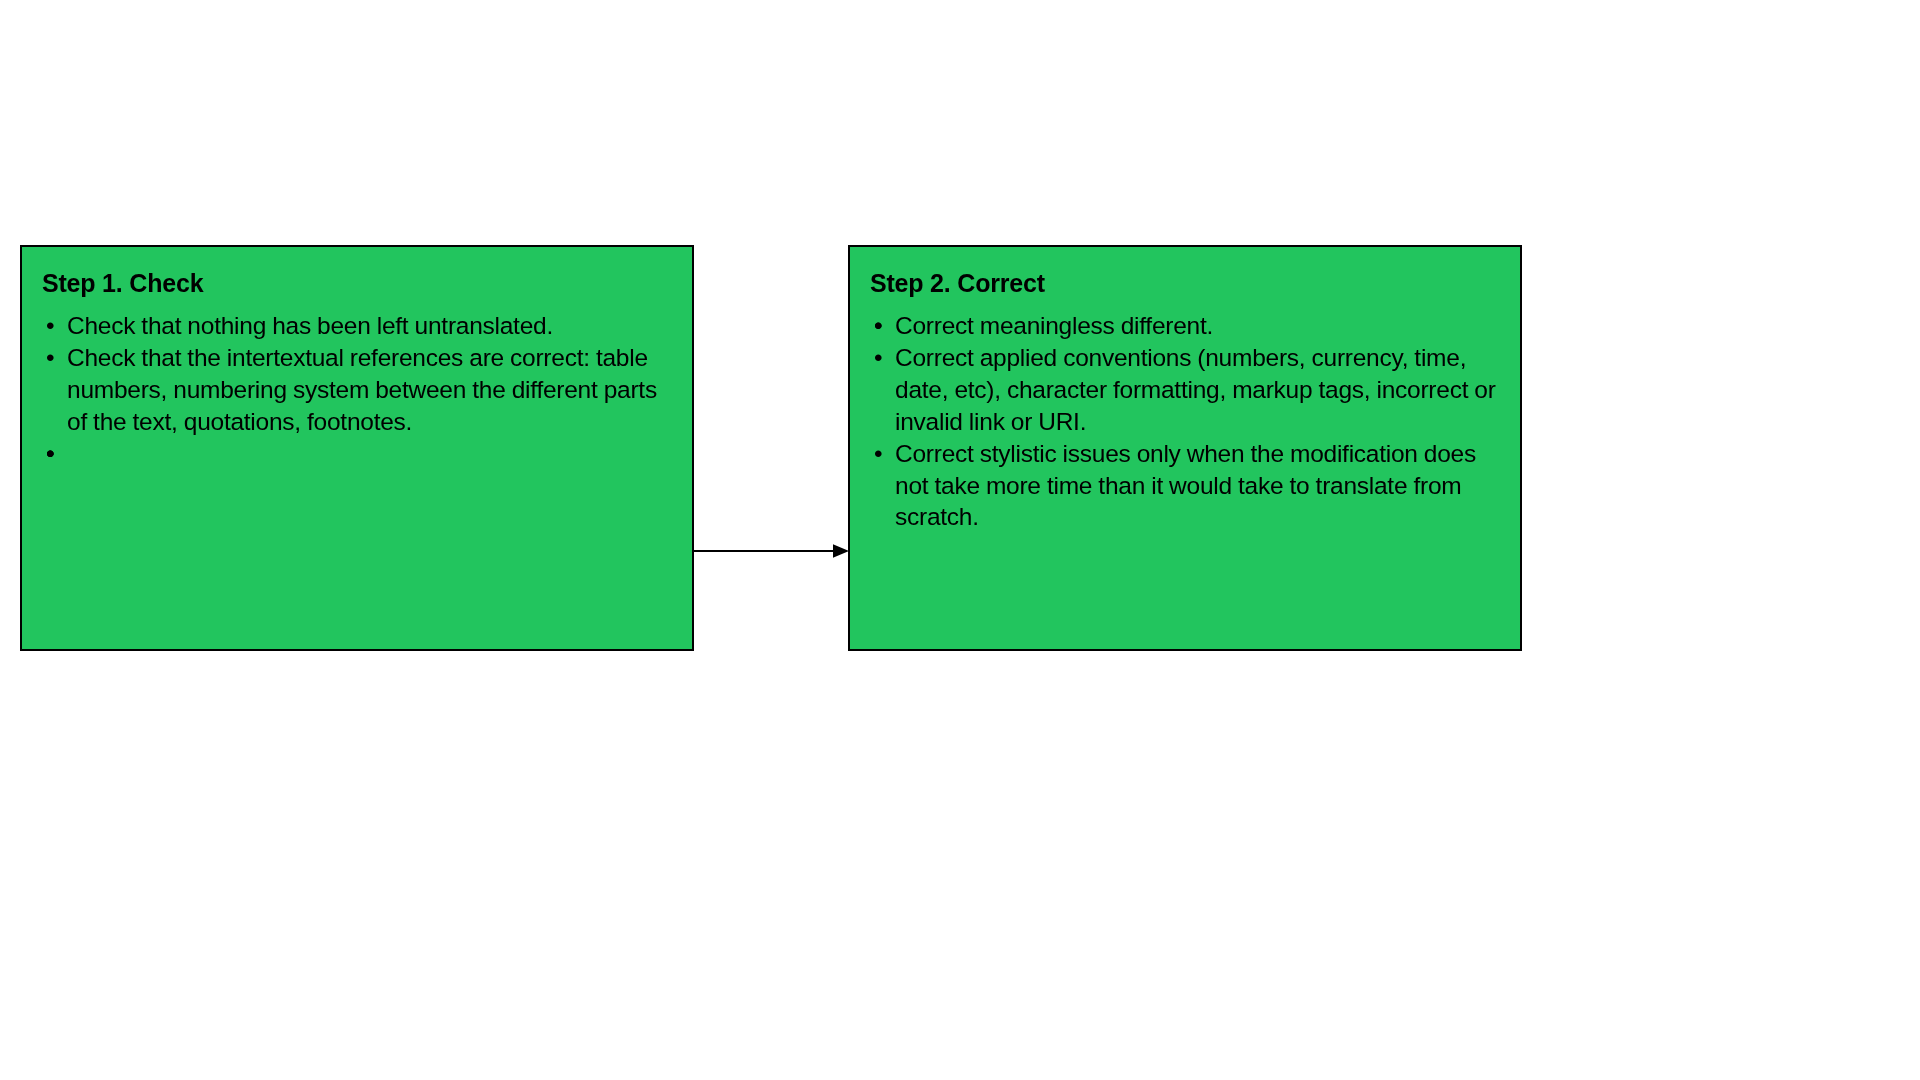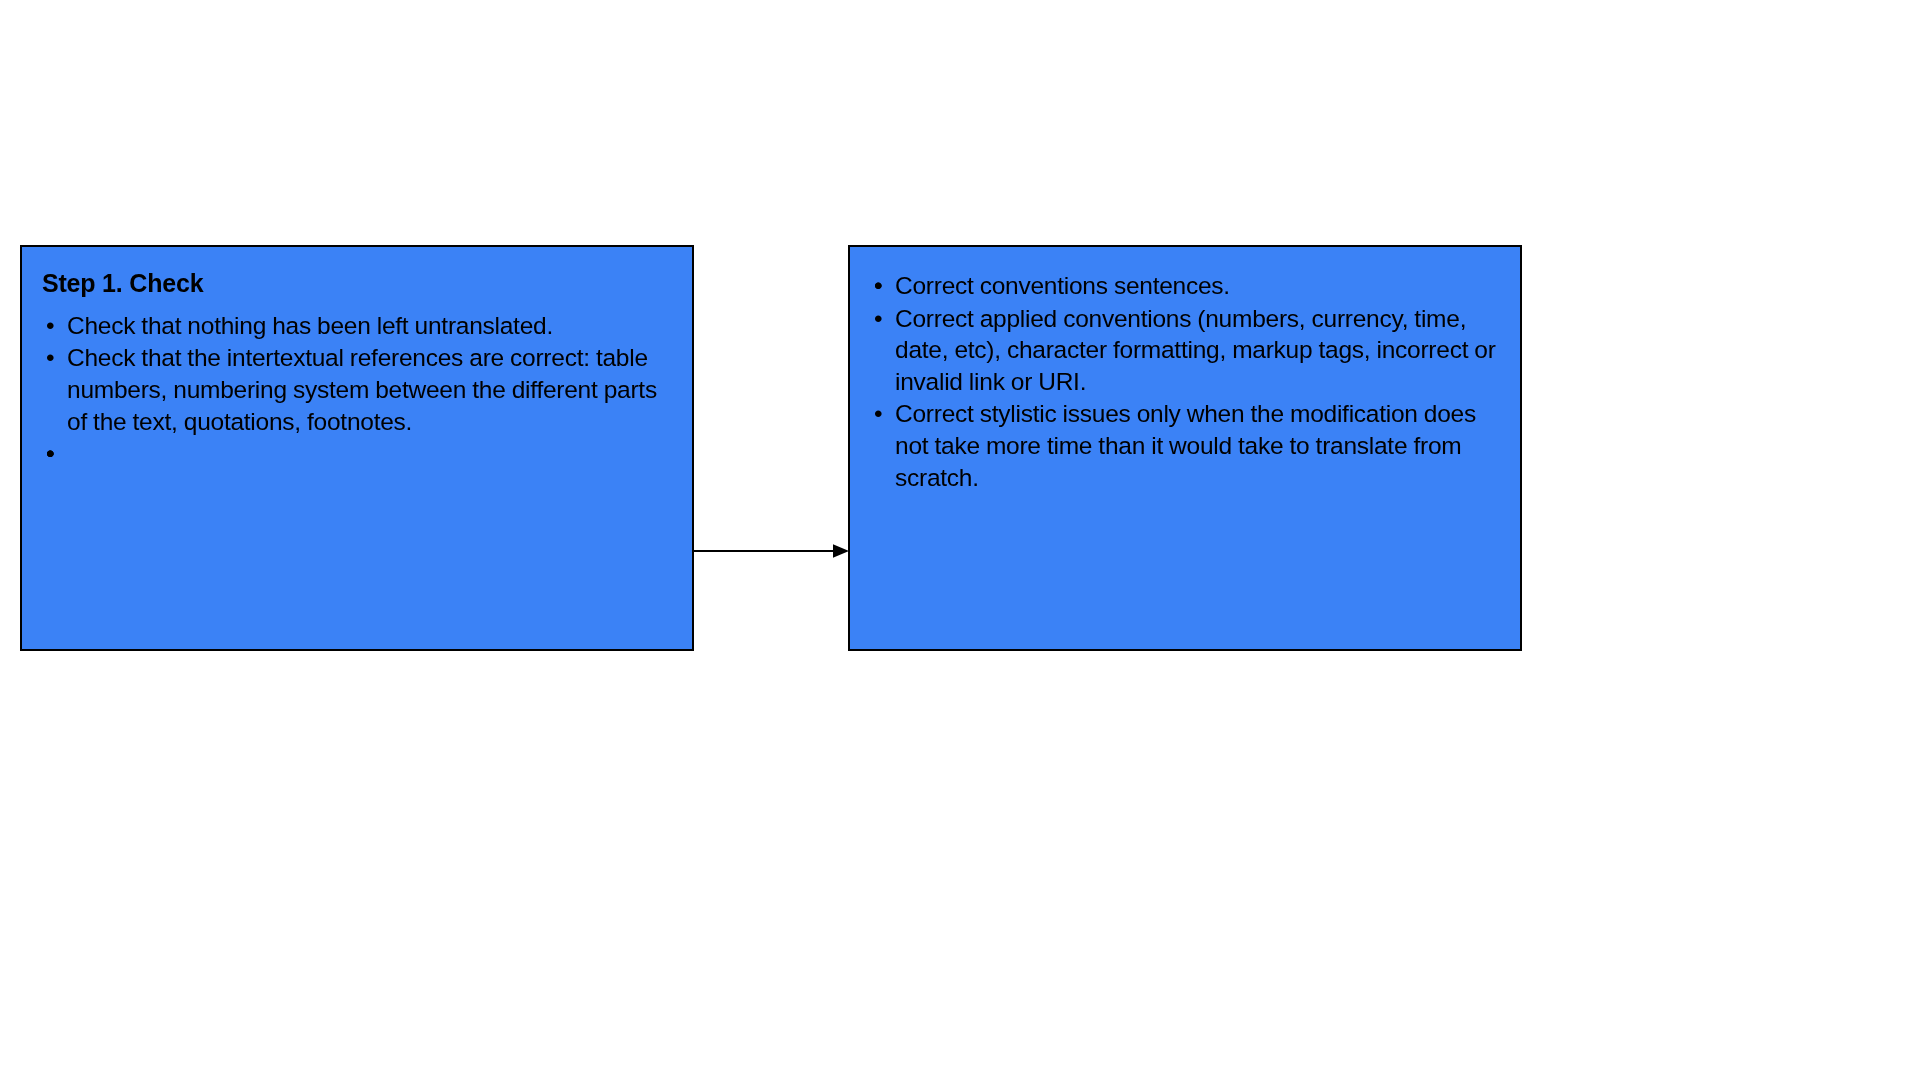--- a/index.html
+++ b/index.html
@@ -22,21 +22,21 @@
     position: absolute;
     left: 0;
     top: 0;
     width: 1920px;
     height: 1080px;
   }
 
   .step-box {
     position: absolute;
     box-sizing: border-box;
-    background: #3b82f6;
+    background: #22c55e;
     border: 2px solid #000000;
     padding: 22px 20px 16px 20px;
   }
 
   #box-step-1 {
     left: 20px;
     top: 245px;
     width: 674px;
     height: 406px;
   }
@@ -127,28 +127,29 @@
   </div>
 
   <div id="arrow-connector">
     <svg viewBox="0 0 155 26" xmlns="http://www.w3.org/2000/svg" aria-hidden="true">
       <line x1="0" y1="13" x2="143" y2="13" stroke="#000000" stroke-width="2.2"></line>
       <polygon points="155,13 139,6.2 139,19.8" fill="#000000"></polygon>
     </svg>
   </div>
 
   <div class="step-box" id="box-step-2">
+    <div class="box-title">Step 2. Correct</div>
 
     <ul class="bullet-list">
       <li class="bullet-item">
         <span class="bullet-dot">•</span>
       </li>
       <li class="bullet-item">
         <span class="bullet-dot">•</span>
-        <span>Correct conventions sentences.</span>
+        <span>Correct meaningless different.</span>
       </li>
       <li class="bullet-item">
         <span class="bullet-dot">•</span>
         <span>Correct applied conventions (numbers, currency, time, date, etc), character formatting, markup tags, incorrect or invalid link or URI.</span>
       </li>
       <li class="bullet-item">
         <span class="bullet-dot">•</span>
         <span>Correct stylistic issues only when the modification does not take more time than it would take to translate from scratch.</span>
       </li>
     </ul>

